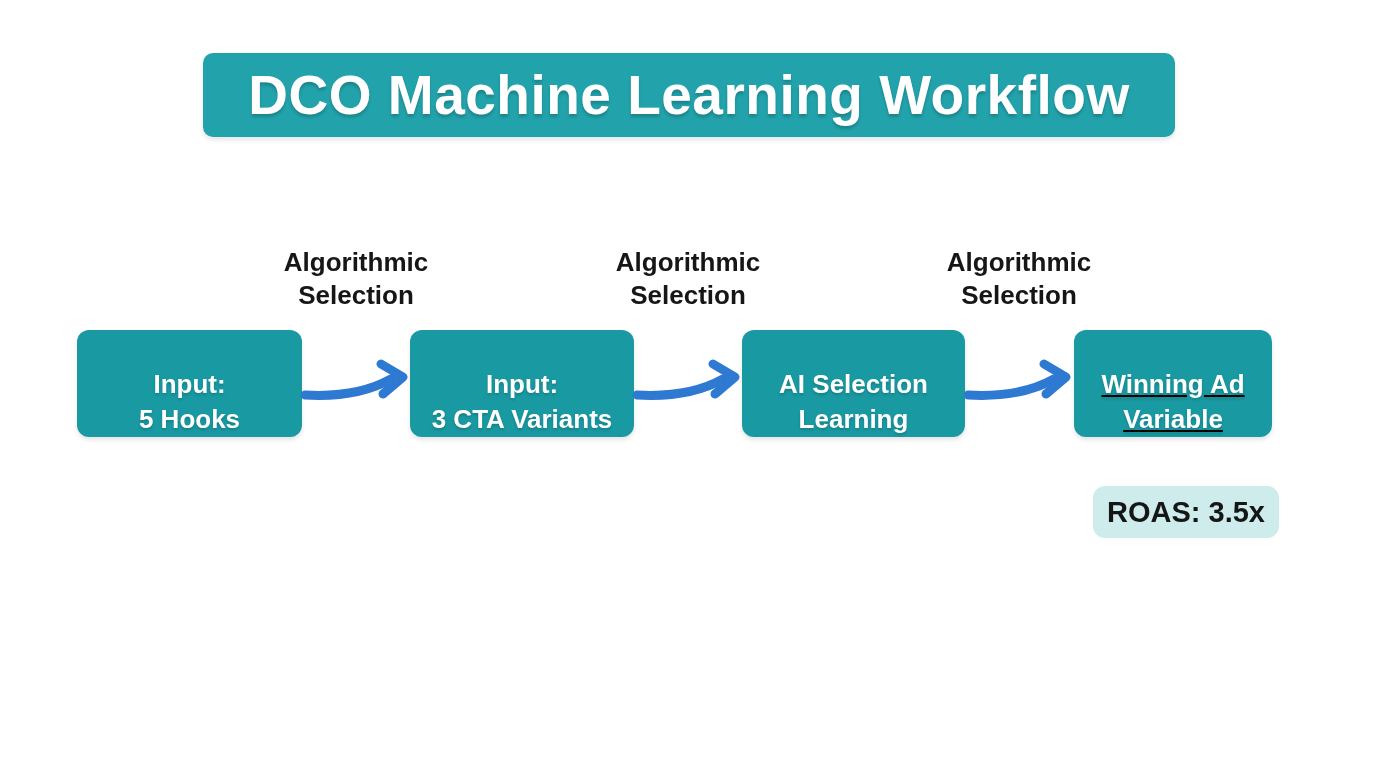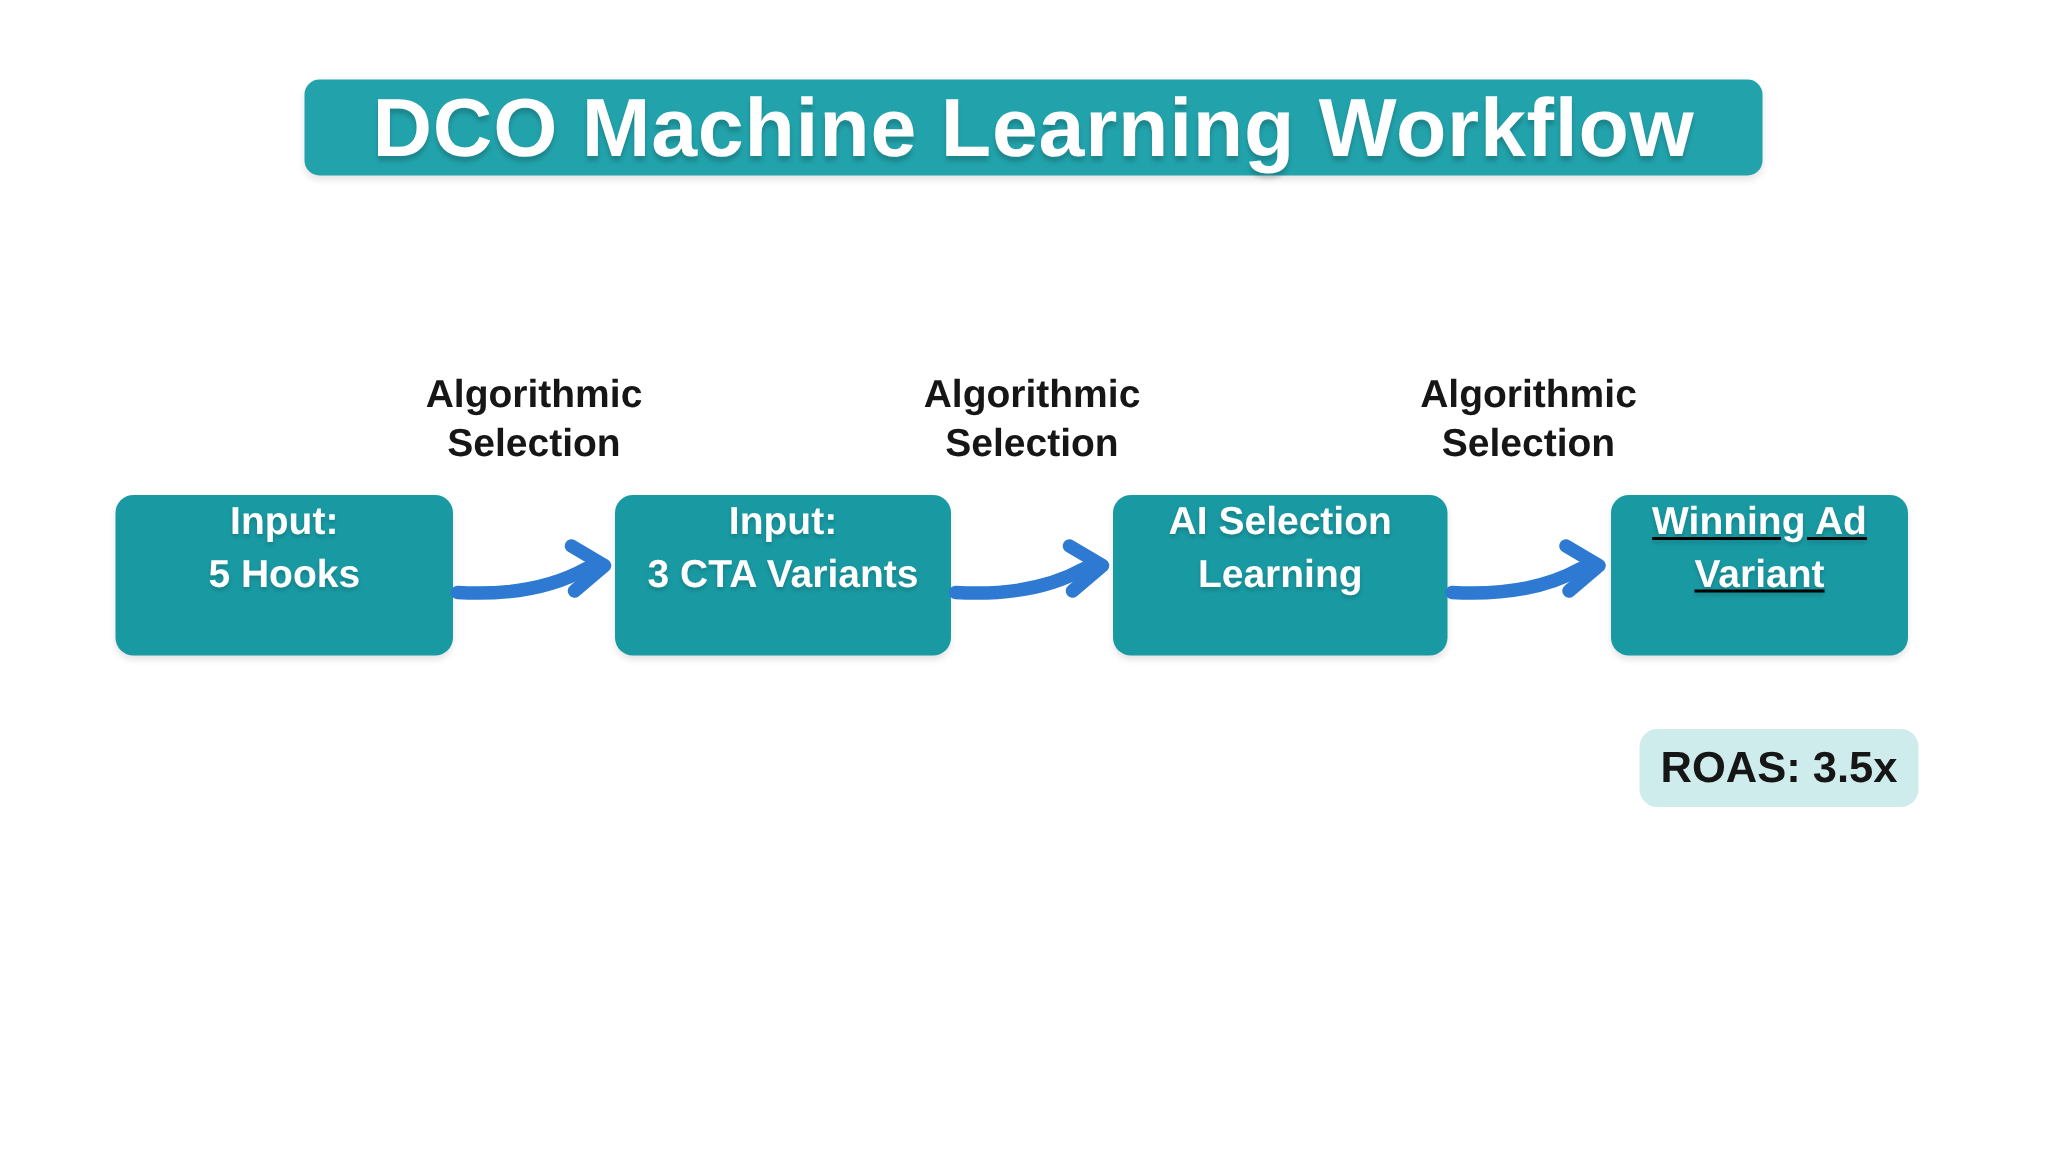--- a/index.html
+++ b/index.html
@@ -5,39 +5,39 @@
   html, body { margin: 0; padding: 0; }
   body {
     width: 1376px; height: 768px;
     position: relative;
     background: var(--background, #ffffff);
     font-family: "Liberation Sans", sans-serif;
     overflow: hidden;
   }
   .banner {
     position: absolute; left: 203px; top: 53px;
-    width: 972px; height: 64px;
+    width: 972px; height: 84px;
     background: var(--banner-teal, #22a2ab);
     border-radius: 10px;
     display: flex; align-items: center; justify-content: center;
     box-shadow: 0 3px 5px rgba(0,0,0,0.10);
   }
   .banner-text {
     color: var(--text-light, #ffffff);
     font-size: 55px; font-weight: 700;
     letter-spacing: 0.5px;
     text-shadow: 0 3px 3px rgba(0,0,0,0.18);
     white-space: nowrap;
   }
   .step-box {
     position: absolute; top: 330px; height: 107px;
     background: var(--box-teal, #199aa3);
     border-radius: 12px;
     display: flex; flex-direction: column;
-    align-items: center; justify-content: flex-start;
+    align-items: center; justify-content: flex-end;
     box-shadow: 0 3px 4px rgba(0,0,0,0.10);
   }
   .step-box .line {
     color: var(--text-light, #ffffff);
     font-size: 26px; font-weight: 700;
     line-height: 35px; white-space: nowrap;
     text-shadow: 0 2px 3px rgba(0,0,0,0.18);
   }
   #step-1 { left: 77px;   width: 225px; }
   #step-2 { left: 410px;  width: 224px; }
@@ -105,21 +105,21 @@
 <div class="step-box" id="step-2">
   <span class="line">Input:</span>
   <span class="line">3 CTA Variants</span>
 </div>
 <div class="step-box" id="step-3">
   <span class="line">AI Selection</span>
   <span class="line">Learning</span>
 </div>
 <div class="step-box" id="step-4">
   <span class="line">Winning Ad</span>
-  <span class="line">Variant</span>
+  <span class="line">Variable</span>
 </div>
 
 <svg class="flow-arrow" id="flow-arrow-1" viewBox="0 0 112 52" aria-hidden="true">
   <path d="M 6 37 Q 58 40 92 21"></path>
   <path d="M 82 6 L 104 19 L 84 36"></path>
 </svg>
 <svg class="flow-arrow" id="flow-arrow-2" viewBox="0 0 112 52" aria-hidden="true">
   <path d="M 6 37 Q 58 40 92 21"></path>
   <path d="M 82 6 L 104 19 L 84 36"></path>
 </svg>

